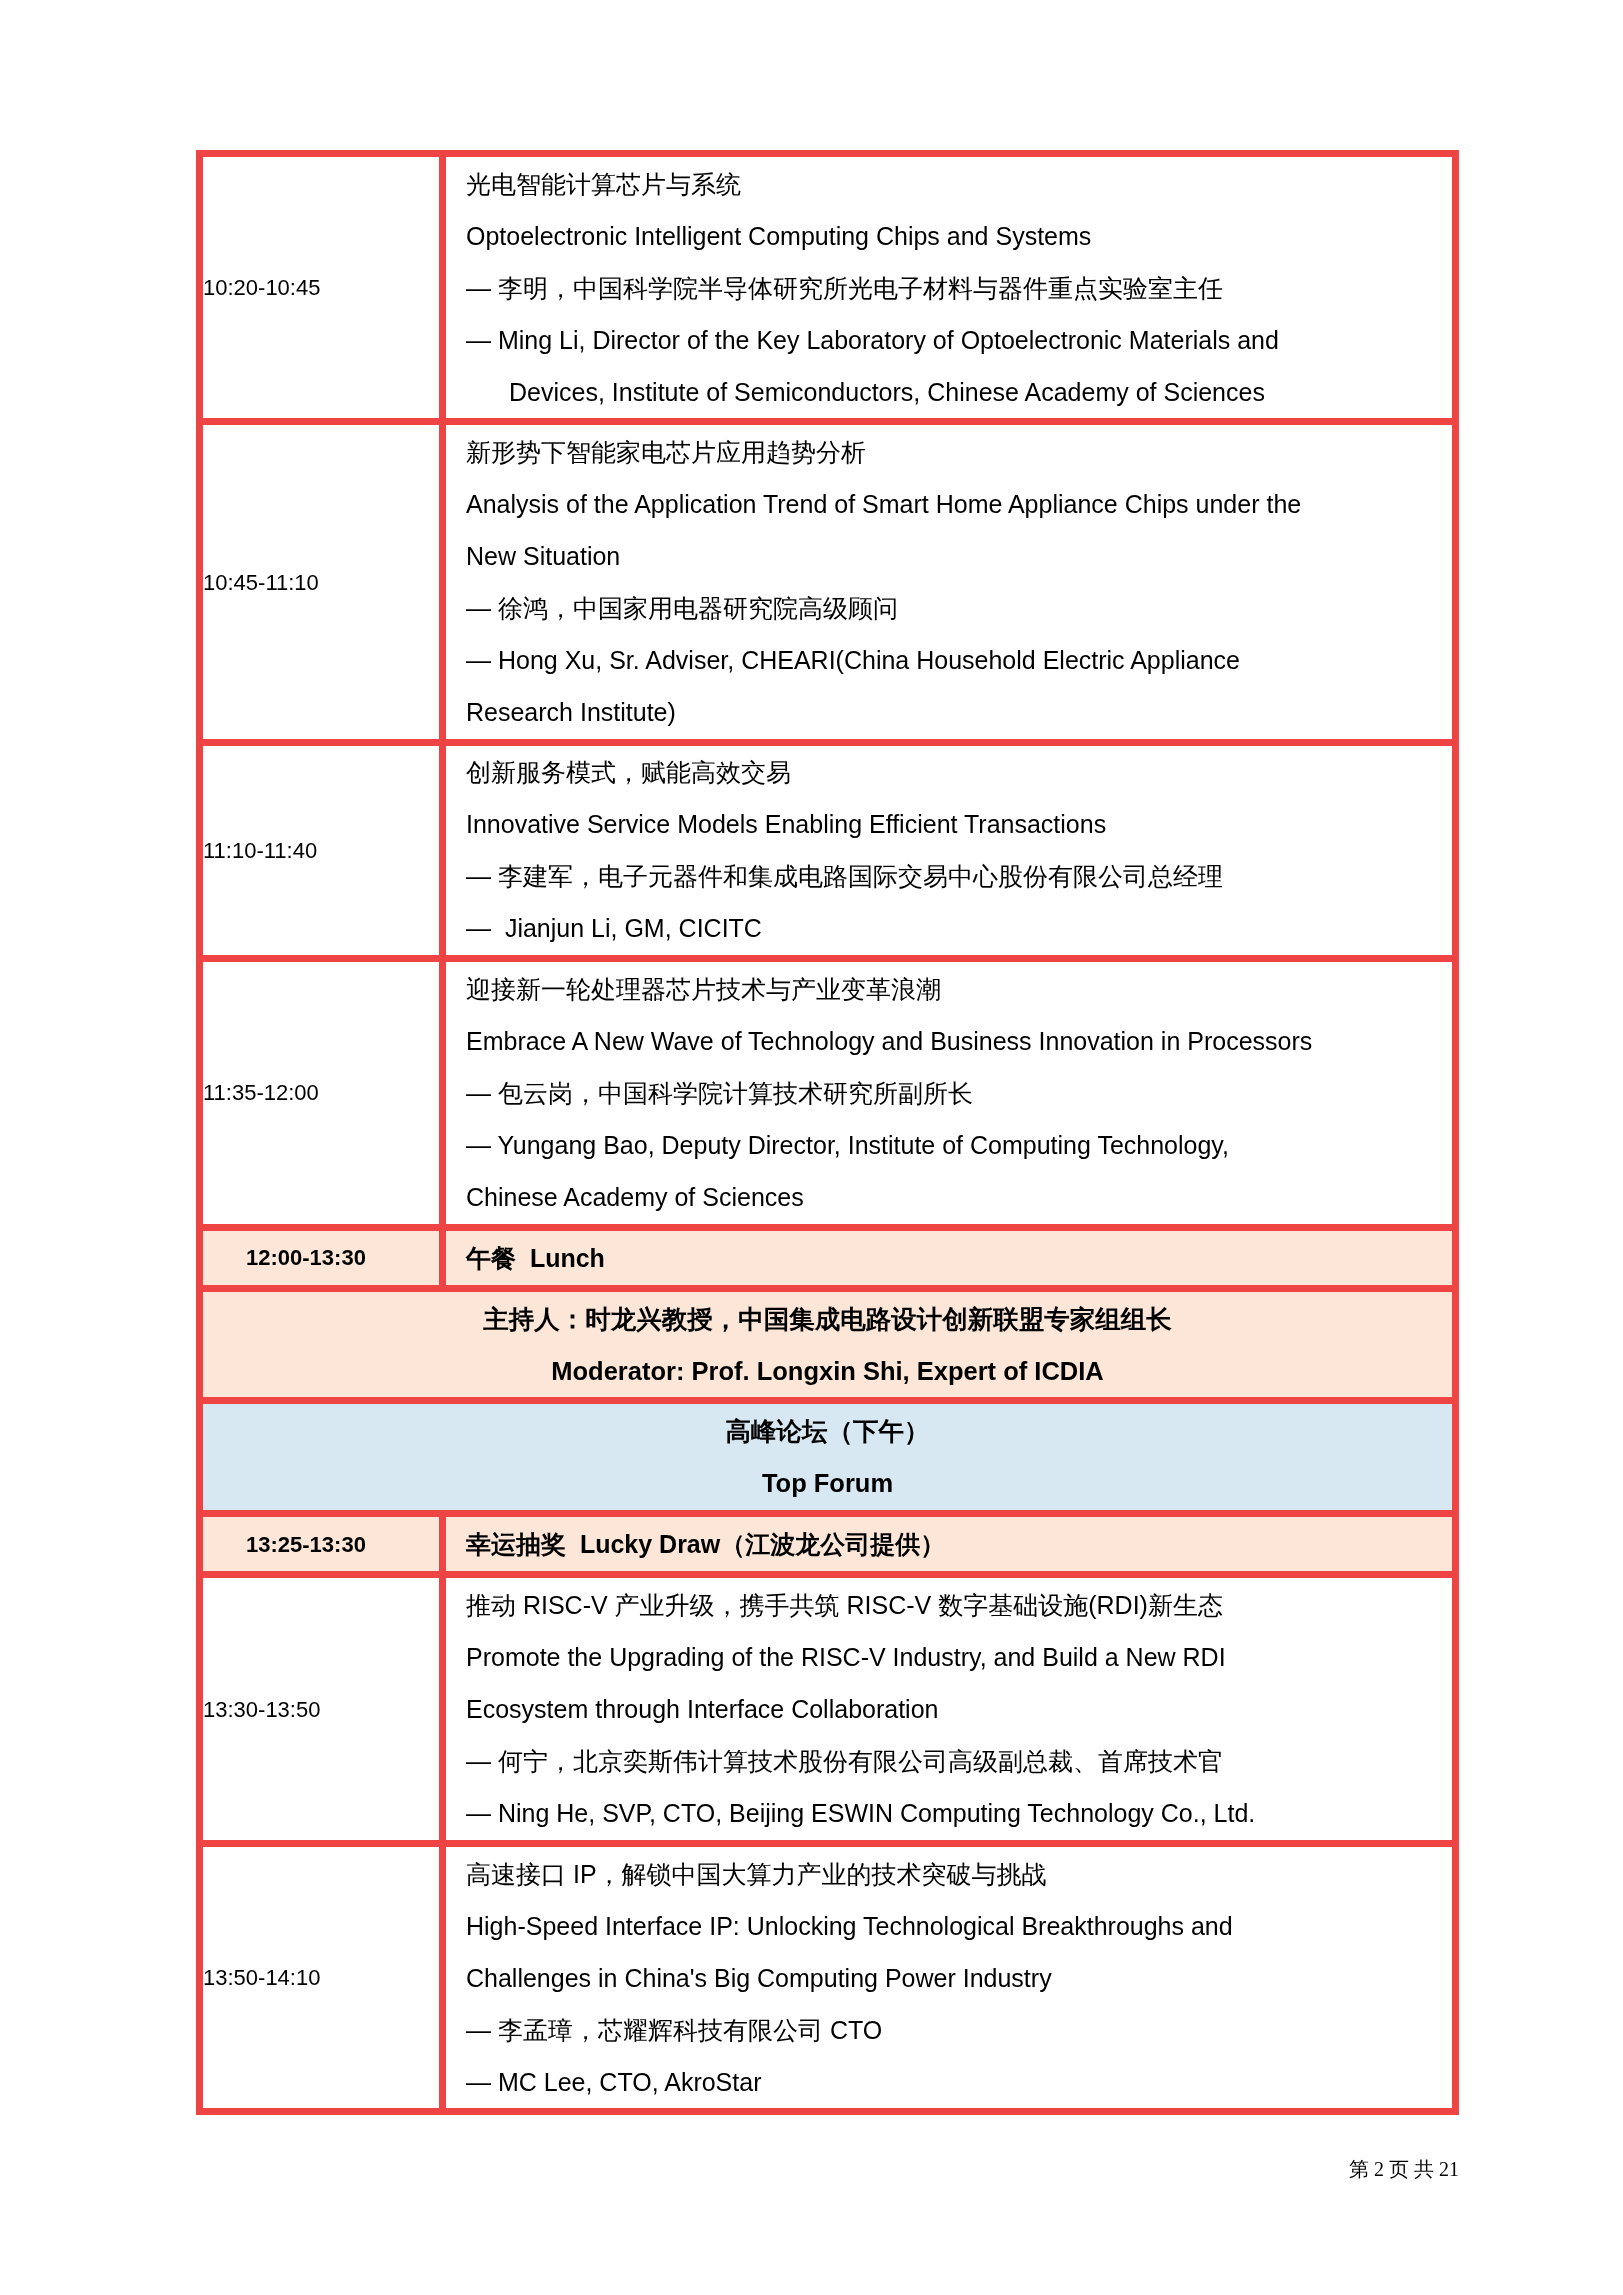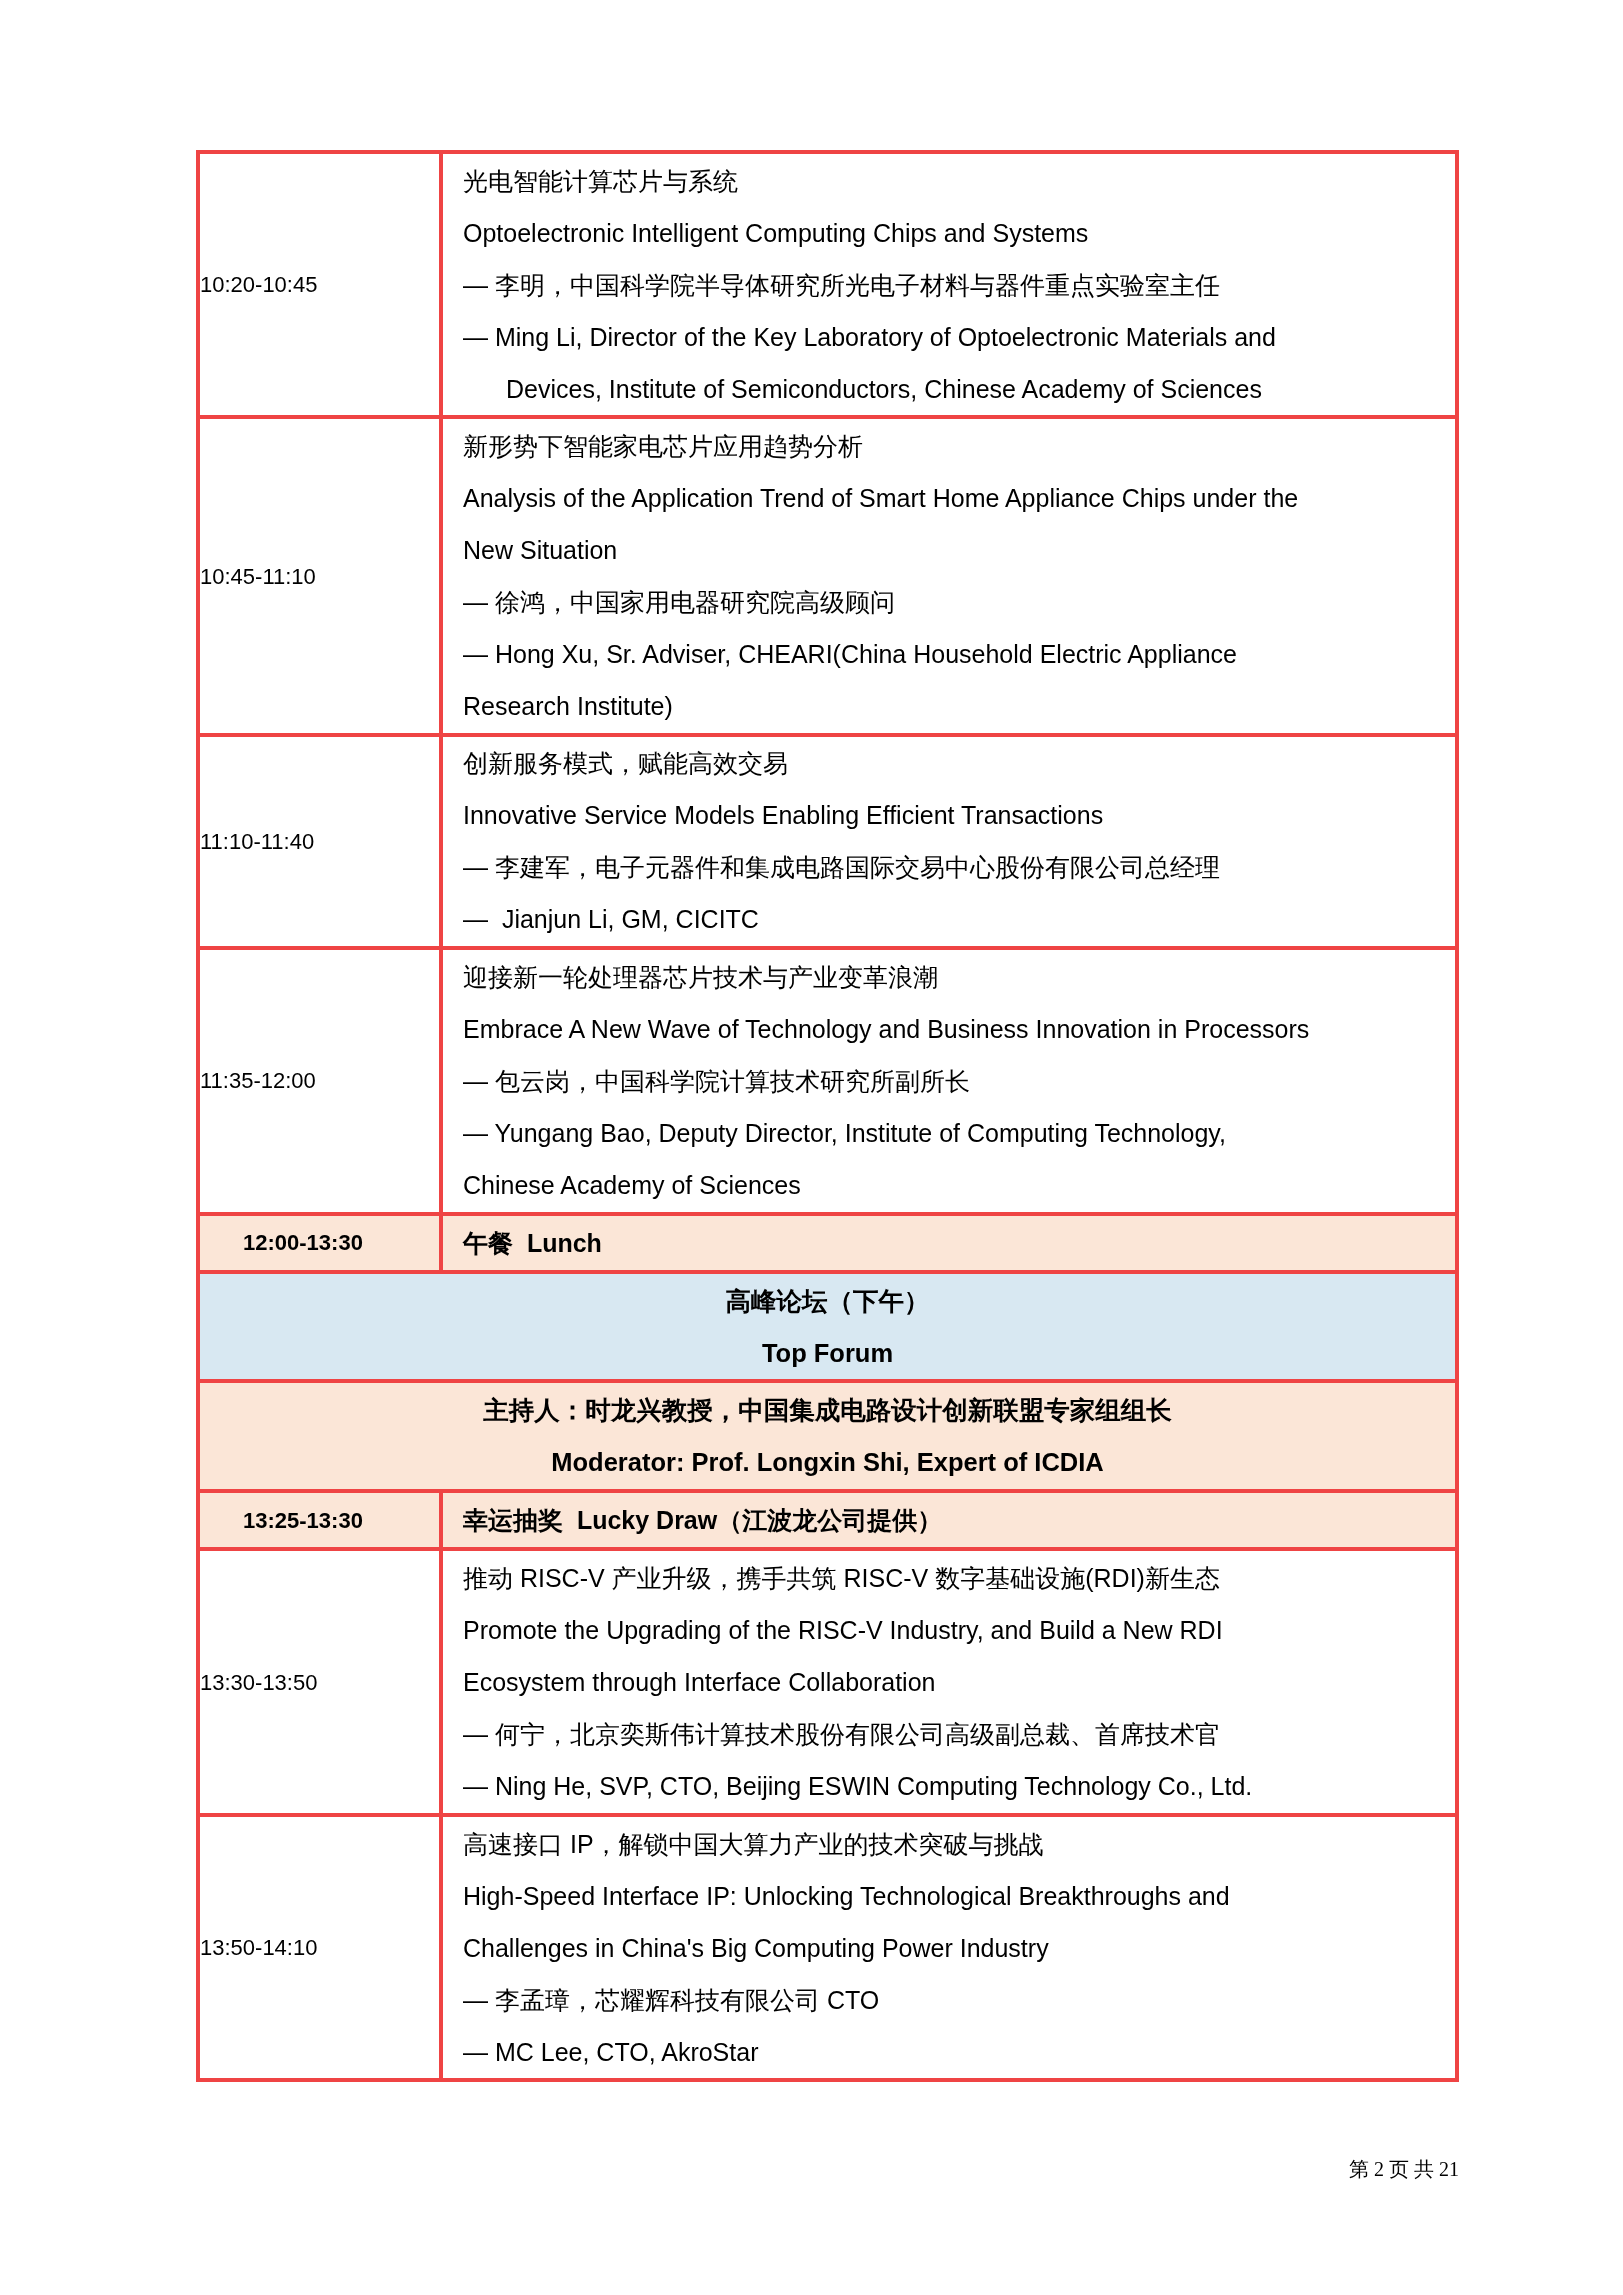--- a/index.html
+++ b/index.html
@@ -17,21 +17,21 @@
   }
   table.agenda {
     position: absolute;
     left: 196px; top: 150px;
     width: 1263px;
     border-collapse: collapse;
     table-layout: fixed;
   }
   col.col-time { width: 243px; }
   td {
-    border: 4px solid #ef4444;
+    border: 7px solid #ef4444;
     vertical-align: middle;
     padding: 0;
   }
   td.time {
     font-size: 22px;
     line-height: 29px;
   }
   td.content { padding: 0.7px 11.8px 0.7px 0; }
   .line {
     font-size: 25px;
@@ -106,29 +106,29 @@
             <div class="line">Chinese Academy of Sciences</div>
           </td>
         </tr>
         <tr class="hl">
           <td class="time bold peach">12:00-13:30</td>
           <td class="content bold peach">
             <div class="line">午餐  Lunch</div>
           </td>
         </tr>
         <tr>
+          <td colspan="2" class="banner peach">
+            <div class="line">主持人：时龙兴教授，中国集成电路设计创新联盟专家组组长</div>
+            <div class="line">Moderator: Prof. Longxin Shi, Expert of ICDIA</div>
+          </td>
+        </tr>
+        <tr>
           <td colspan="2" class="banner blue">
             <div class="line">高峰论坛（下午）</div>
             <div class="line">Top Forum</div>
-          </td>
-        </tr>
-        <tr>
-          <td colspan="2" class="banner peach">
-            <div class="line">主持人：时龙兴教授，中国集成电路设计创新联盟专家组组长</div>
-            <div class="line">Moderator: Prof. Longxin Shi, Expert of ICDIA</div>
           </td>
         </tr>
         <tr class="hl">
           <td class="time bold peach">13:25-13:30</td>
           <td class="content bold peach">
             <div class="line">幸运抽奖  Lucky Draw（江波龙公司提供）</div>
           </td>
         </tr>
         <tr>
           <td class="time">13:30-13:50</td>

